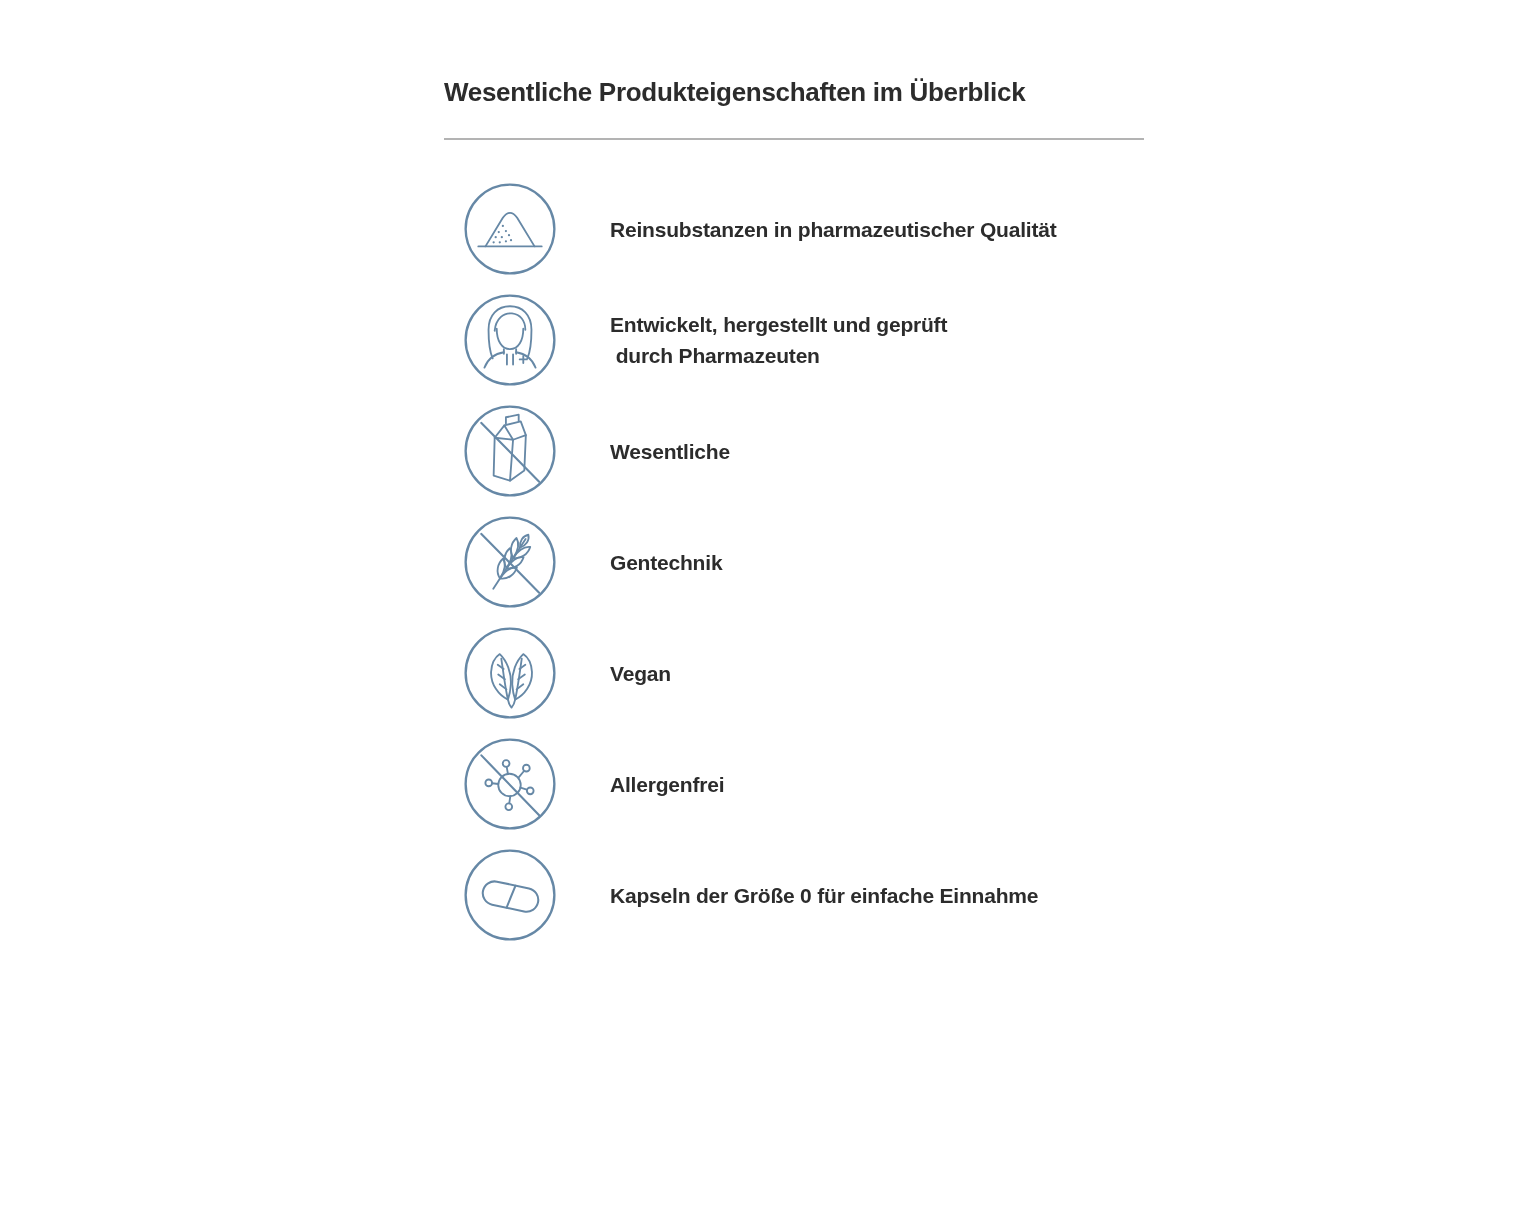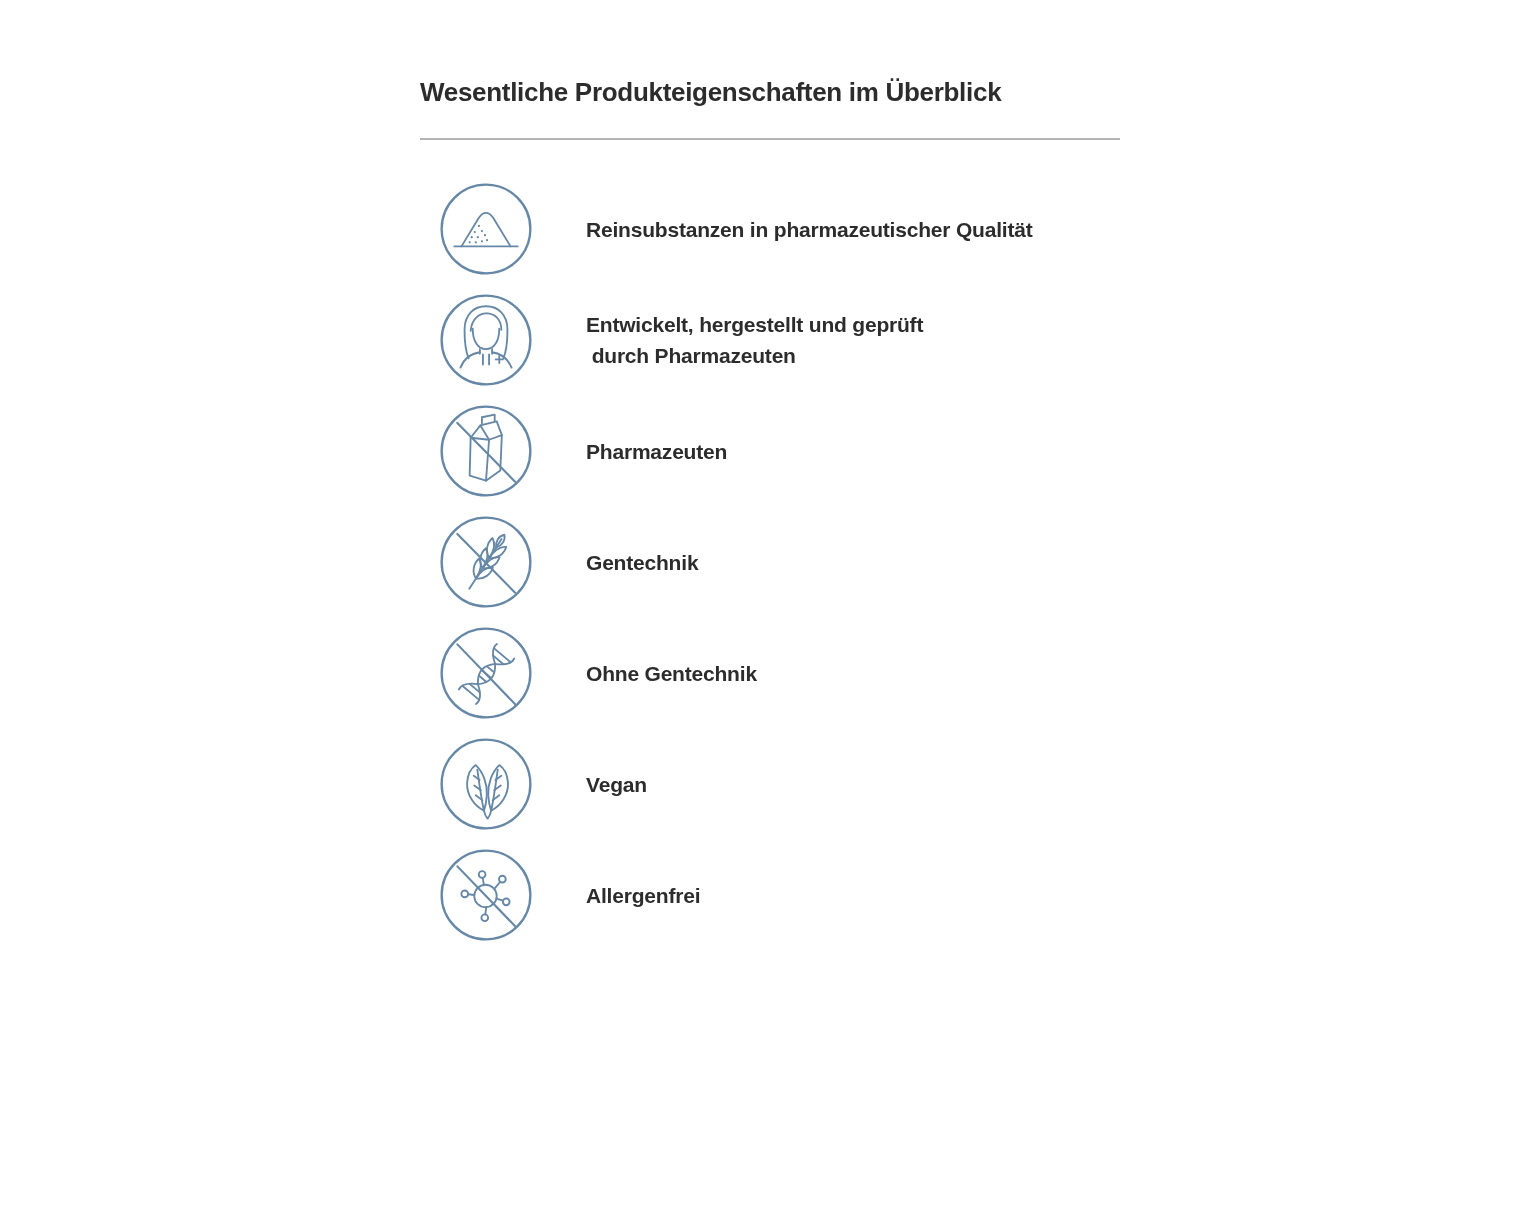--- a/index.html
+++ b/index.html
@@ -9,21 +9,21 @@
   }
   body {
     width: 1536px;
     height: 1231px;
     position: relative;
     font-family: "Liberation Sans", sans-serif;
     overflow: hidden;
   }
   .content {
     position: absolute;
-    left: 420px;
+    left: 444px;
     top: 76px;
     width: 700px;
   }
   .page-title {
     font-size: 26px;
     font-weight: 700;
     letter-spacing: -0.3px;
     color: var(--text, #2a2a2a);
     margin: 0;
     line-height: 32px;
@@ -115,21 +115,21 @@
         <svg viewBox="0 0 90 90" width="92" height="92" fill="none" stroke="currentColor" stroke-width="1.8" stroke-linecap="round" stroke-linejoin="round">
           <circle cx="45" cy="45" r="43.4" stroke-width="2.3"></circle>
           <path d="M30,32 L29,69 L45,74 L48,34 Z"></path>
           <path d="M48,34 L60.5,29.5 L59,64 L45,74"></path>
           <path d="M30,32 L39.5,20 L48,34"></path>
           <path d="M39.5,20 L55.5,16 L60.5,29.5"></path>
           <path d="M41,18.2 L41,12 L53.5,9.5 L53.5,15.6"></path>
           <path d="M17,17.5 L73.5,75" stroke-width="2.1"></path>
         </svg>
       </span>
-      <span class="feature-label">Pharmazeuten</span>
+      <span class="feature-label">Wesentliche</span>
     </div>
 
     <div class="feature-row">
       <span class="icon">
         <svg viewBox="0 0 90 90" width="92" height="92" fill="none" stroke="currentColor" stroke-width="1.8" stroke-linecap="round" stroke-linejoin="round">
           <circle cx="45" cy="45" r="43.4" stroke-width="2.3"></circle>
           <g transform="translate(45,46) rotate(33)">
             <path d="M0,30 L0,-28"></path>
             <path d="M0,18 C-7,15 -10,7 -8,0 C-2,3 0,10 0,18 Z"></path>
             <path d="M0,18 C7,15 10,7 8,0 C2,3 0,10 0,18 Z"></path>
@@ -138,36 +138,20 @@
             <path d="M0,-6 C-7,-9 -10,-17 -8,-24 C-2,-21 0,-14 0,-6 Z"></path>
             <path d="M0,-6 C7,-9 10,-17 8,-24 C2,-21 0,-14 0,-6 Z"></path>
             <path d="M0,-18 C-4,-23 -4,-29 0,-33 C4,-29 4,-23 0,-18 Z"></path>
           </g>
           <path d="M17,17.5 L73.5,75" stroke-width="2.1"></path>
         </svg>
       </span>
       <span class="feature-label">Gentechnik</span>
     </div>
 
-    <div class="feature-row">
-      <span class="icon">
-        <svg viewBox="0 0 90 90" width="92" height="92" fill="none" stroke="currentColor" stroke-width="1.8" stroke-linecap="round" stroke-linejoin="round">
-          <circle cx="45" cy="45" r="43.4" stroke-width="2.3"></circle>
-          <g transform="translate(45.5,46) rotate(-50)">
-            <path d="M-29,-11 Q-21,-13 -13,0 Q0,12.5 13,0 Q21,-13 29,-11"></path>
-            <path d="M-29,11 Q-21,13 -13,0 Q0,-12.5 13,0 Q21,13 29,11"></path>
-            <path d="M-6,-4.5 L-6,4.5 M0,-6.2 L0,6.2 M6,-4.5 L6,4.5"></path>
-            <path d="M-24,-10 L-24,10 M-18,-6.5 L-18,6.5"></path>
-            <path d="M18,-6.5 L18,6.5 M24,-10 L24,10"></path>
-          </g>
-          <path d="M17,17 L74,76" stroke-width="2.1"></path>
-        </svg>
-      </span>
-      <span class="feature-label">Ohne Gentechnik</span>
-    </div>
 
     <div class="feature-row">
       <span class="icon">
         <svg viewBox="0 0 90 90" width="92" height="92" fill="none" stroke="currentColor" stroke-width="1.8" stroke-linecap="round" stroke-linejoin="round">
           <circle cx="45" cy="45" r="43.4" stroke-width="2.3"></circle>
           <path d="M43,71 C34,67 26,56 26.5,44 C27,36 30.5,29.5 35,26.5 C42,33 46.5,45 45.8,56 C45.4,62 44.4,67 43,71 Z"></path>
           <path d="M42.5,69 C40,57 38.5,45 36.5,31"></path>
           <path d="M41.5,61 L35,56 M40,51 L33.5,46.5 M38.8,41 L33,37"></path>
           <path d="M50,71 C59,67 67,56 66.5,44 C66,36 62.5,29.5 58,26.5 C51,33 46.5,45 47.2,56 C47.6,62 48.6,67 50,71 Z"></path>
           <path d="M50.5,69 C53,57 54.5,45 56.5,31"></path>
@@ -193,15 +177,27 @@
             <circle cx="43.8" cy="67.3" r="3.3"></circle>
           <path d="M33.5,45 L27.6,44.3"></path>
             <circle cx="24.2" cy="43.9" r="3.3"></circle>
           <path d="M17,17 L74,76" stroke-width="2.1"></path>
         </svg>
       </span>
       <span class="feature-label">Allergenfrei</span>
     </div>
 
 
+    <div class="feature-row">
+      <span class="icon">
+        <svg viewBox="0 0 90 90" width="92" height="92" fill="none" stroke="currentColor" stroke-width="1.8" stroke-linecap="round" stroke-linejoin="round">
+          <circle cx="45" cy="45" r="43.4" stroke-width="2.3"></circle>
+          <g transform="translate(45.5,46.5) rotate(12)">
+            <rect x="-27.5" y="-11.5" width="55" height="23" rx="11.5" stroke-width="2"></rect>
+            <path d="M2.5,-11.3 L-1.5,11.3" stroke-width="2"></path>
+          </g>
+        </svg>
+      </span>
+      <span class="feature-label">Kapseln der Größe 0 für einfache Einnahme</span>
+    </div>
 
   </div>
 </div>
 
 </body></html>

